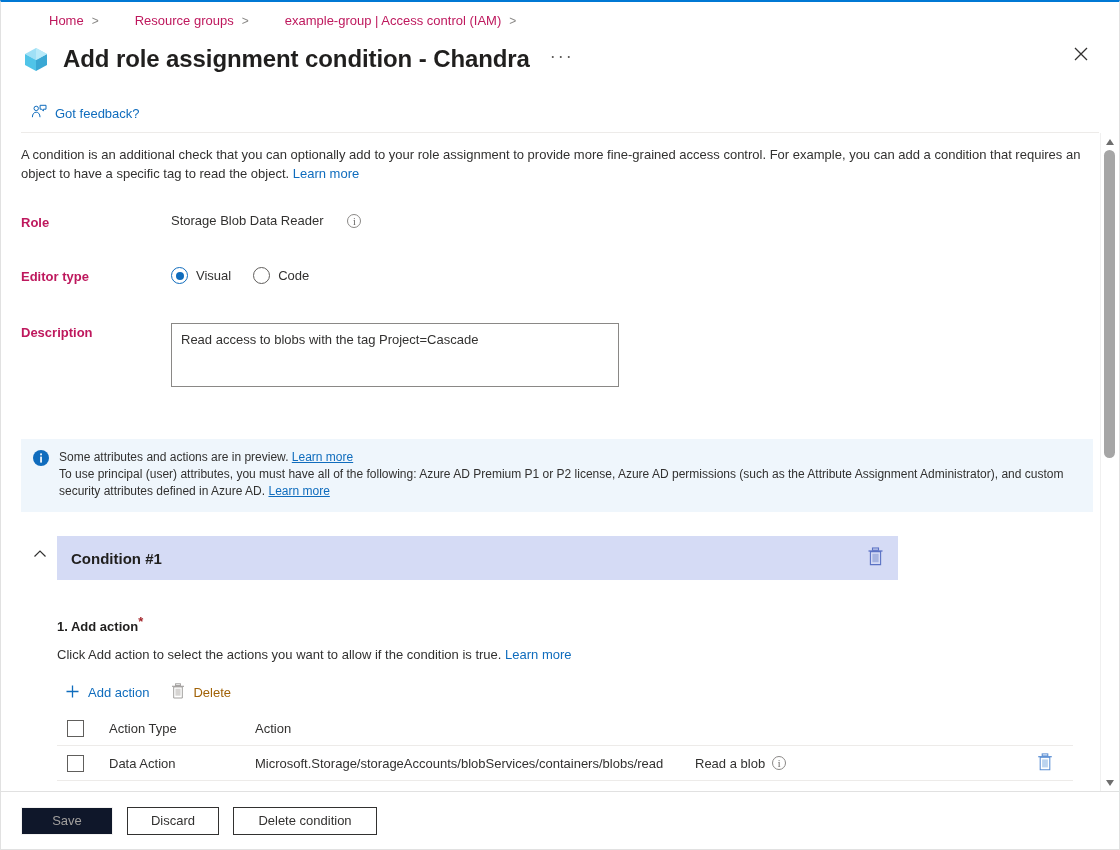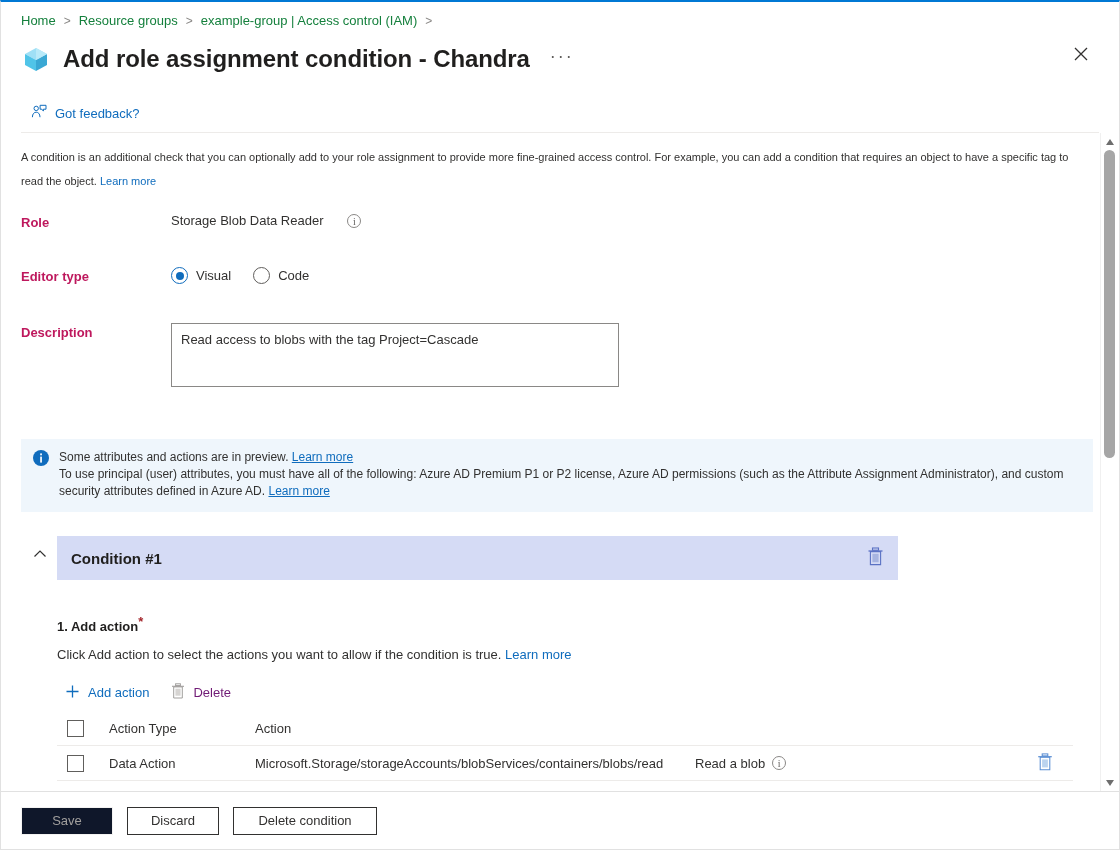--- a/index.html
+++ b/index.html
@@ -30,23 +30,24 @@
   .breadcrumb {
     position: absolute;
     top: 10px;
     left: 20px;
     display: flex;
     align-items: center;
     font-size: 13px;
     line-height: 18px;
   }
   .crumb-link {
-    color: #15803d;
+    color: #be185d;
     cursor: pointer;
     white-space: nowrap;
+    margin-left: 28px;
   }
   .crumb-sep {
     color: #8a8886;
     margin: 0 8px;
     font-size: 12px;
   }
 
   
   .title-row {
     position: absolute;
@@ -118,22 +119,22 @@
     left: 0;
     right: 0;
     bottom: 58px;
     overflow: hidden;
   }
   .intro {
     position: absolute;
     top: 12px;
     left: 20px;
     width: 1072px;
-    font-size: 11px;
-    line-height: 24px;
+    font-size: 13px;
+    line-height: 19px;
     color: #323130;
   }
   .inline-link {
     color: #0f6cbd;
     cursor: pointer;
   }
 
   
   .form-row {
     position: absolute;
@@ -303,21 +304,21 @@
   }
   .mini-btn {
     display: flex;
     align-items: center;
     gap: 8px;
     font-size: 13px;
     color: #0f6cbd;
     padding: 5px 8px;
     cursor: pointer;
   }
-  .mini-btn.disabled { color: #701a75; cursor: default; }
+  .mini-btn.disabled { color: #a16207; cursor: default; }
 
   
   .grid {
     position: absolute;
     top: 578px;
     left: 56px;
     width: 1016px;
   }
   .grid-row {
     display: flex;

